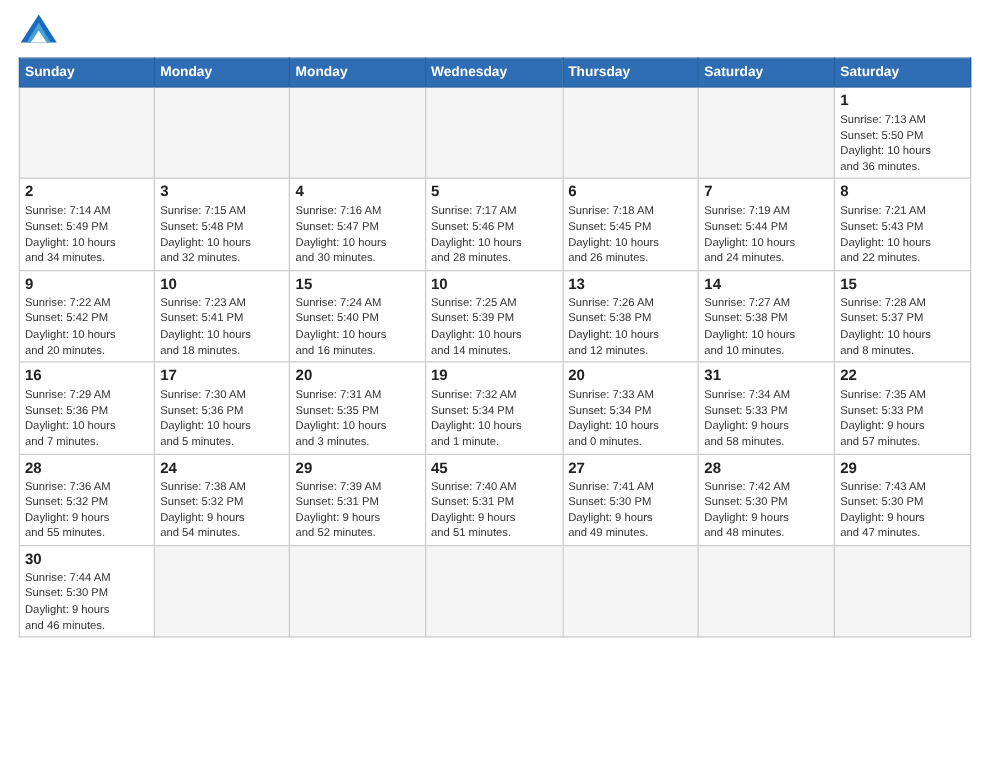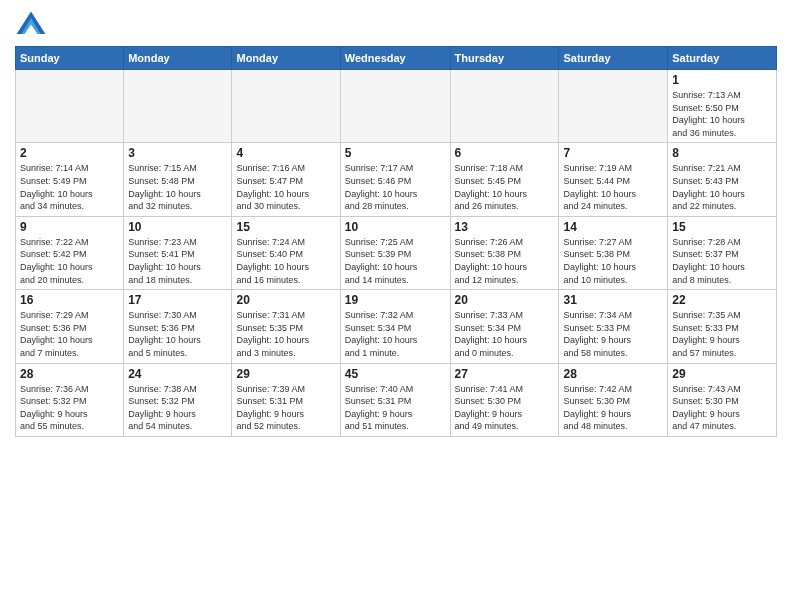--- a/index.html
+++ b/index.html
@@ -247,15 +247,27 @@
           </td>
           <td>
             <div class="day-number">28</div>
             <div class="day-info">Sunrise: 7:42 AM<br>Sunset: 5:30 PM<br>Daylight: 9 hours<br>and 48 minutes.</div>
           </td>
           <td>
             <div class="day-number">29</div>
             <div class="day-info">Sunrise: 7:43 AM<br>Sunset: 5:30 PM<br>Daylight: 9 hours<br>and 47 minutes.</div>
           </td>
         </tr>
+        <tr class="row-shaded">
+          <td>
+            <div class="day-number">30</div>
+            <div class="day-info">Sunrise: 7:44 AM<br>Sunset: 5:30 PM<br>Daylight: 9 hours<br>and 46 minutes.</div>
+          </td>
+          <td class="empty last-row"></td>
+          <td class="empty last-row"></td>
+          <td class="empty last-row"></td>
+          <td class="empty last-row"></td>
+          <td class="empty last-row"></td>
+          <td class="empty last-row"></td>
+        </tr>
       </tbody>
   </table>
 </div>
 
 </body></html>

